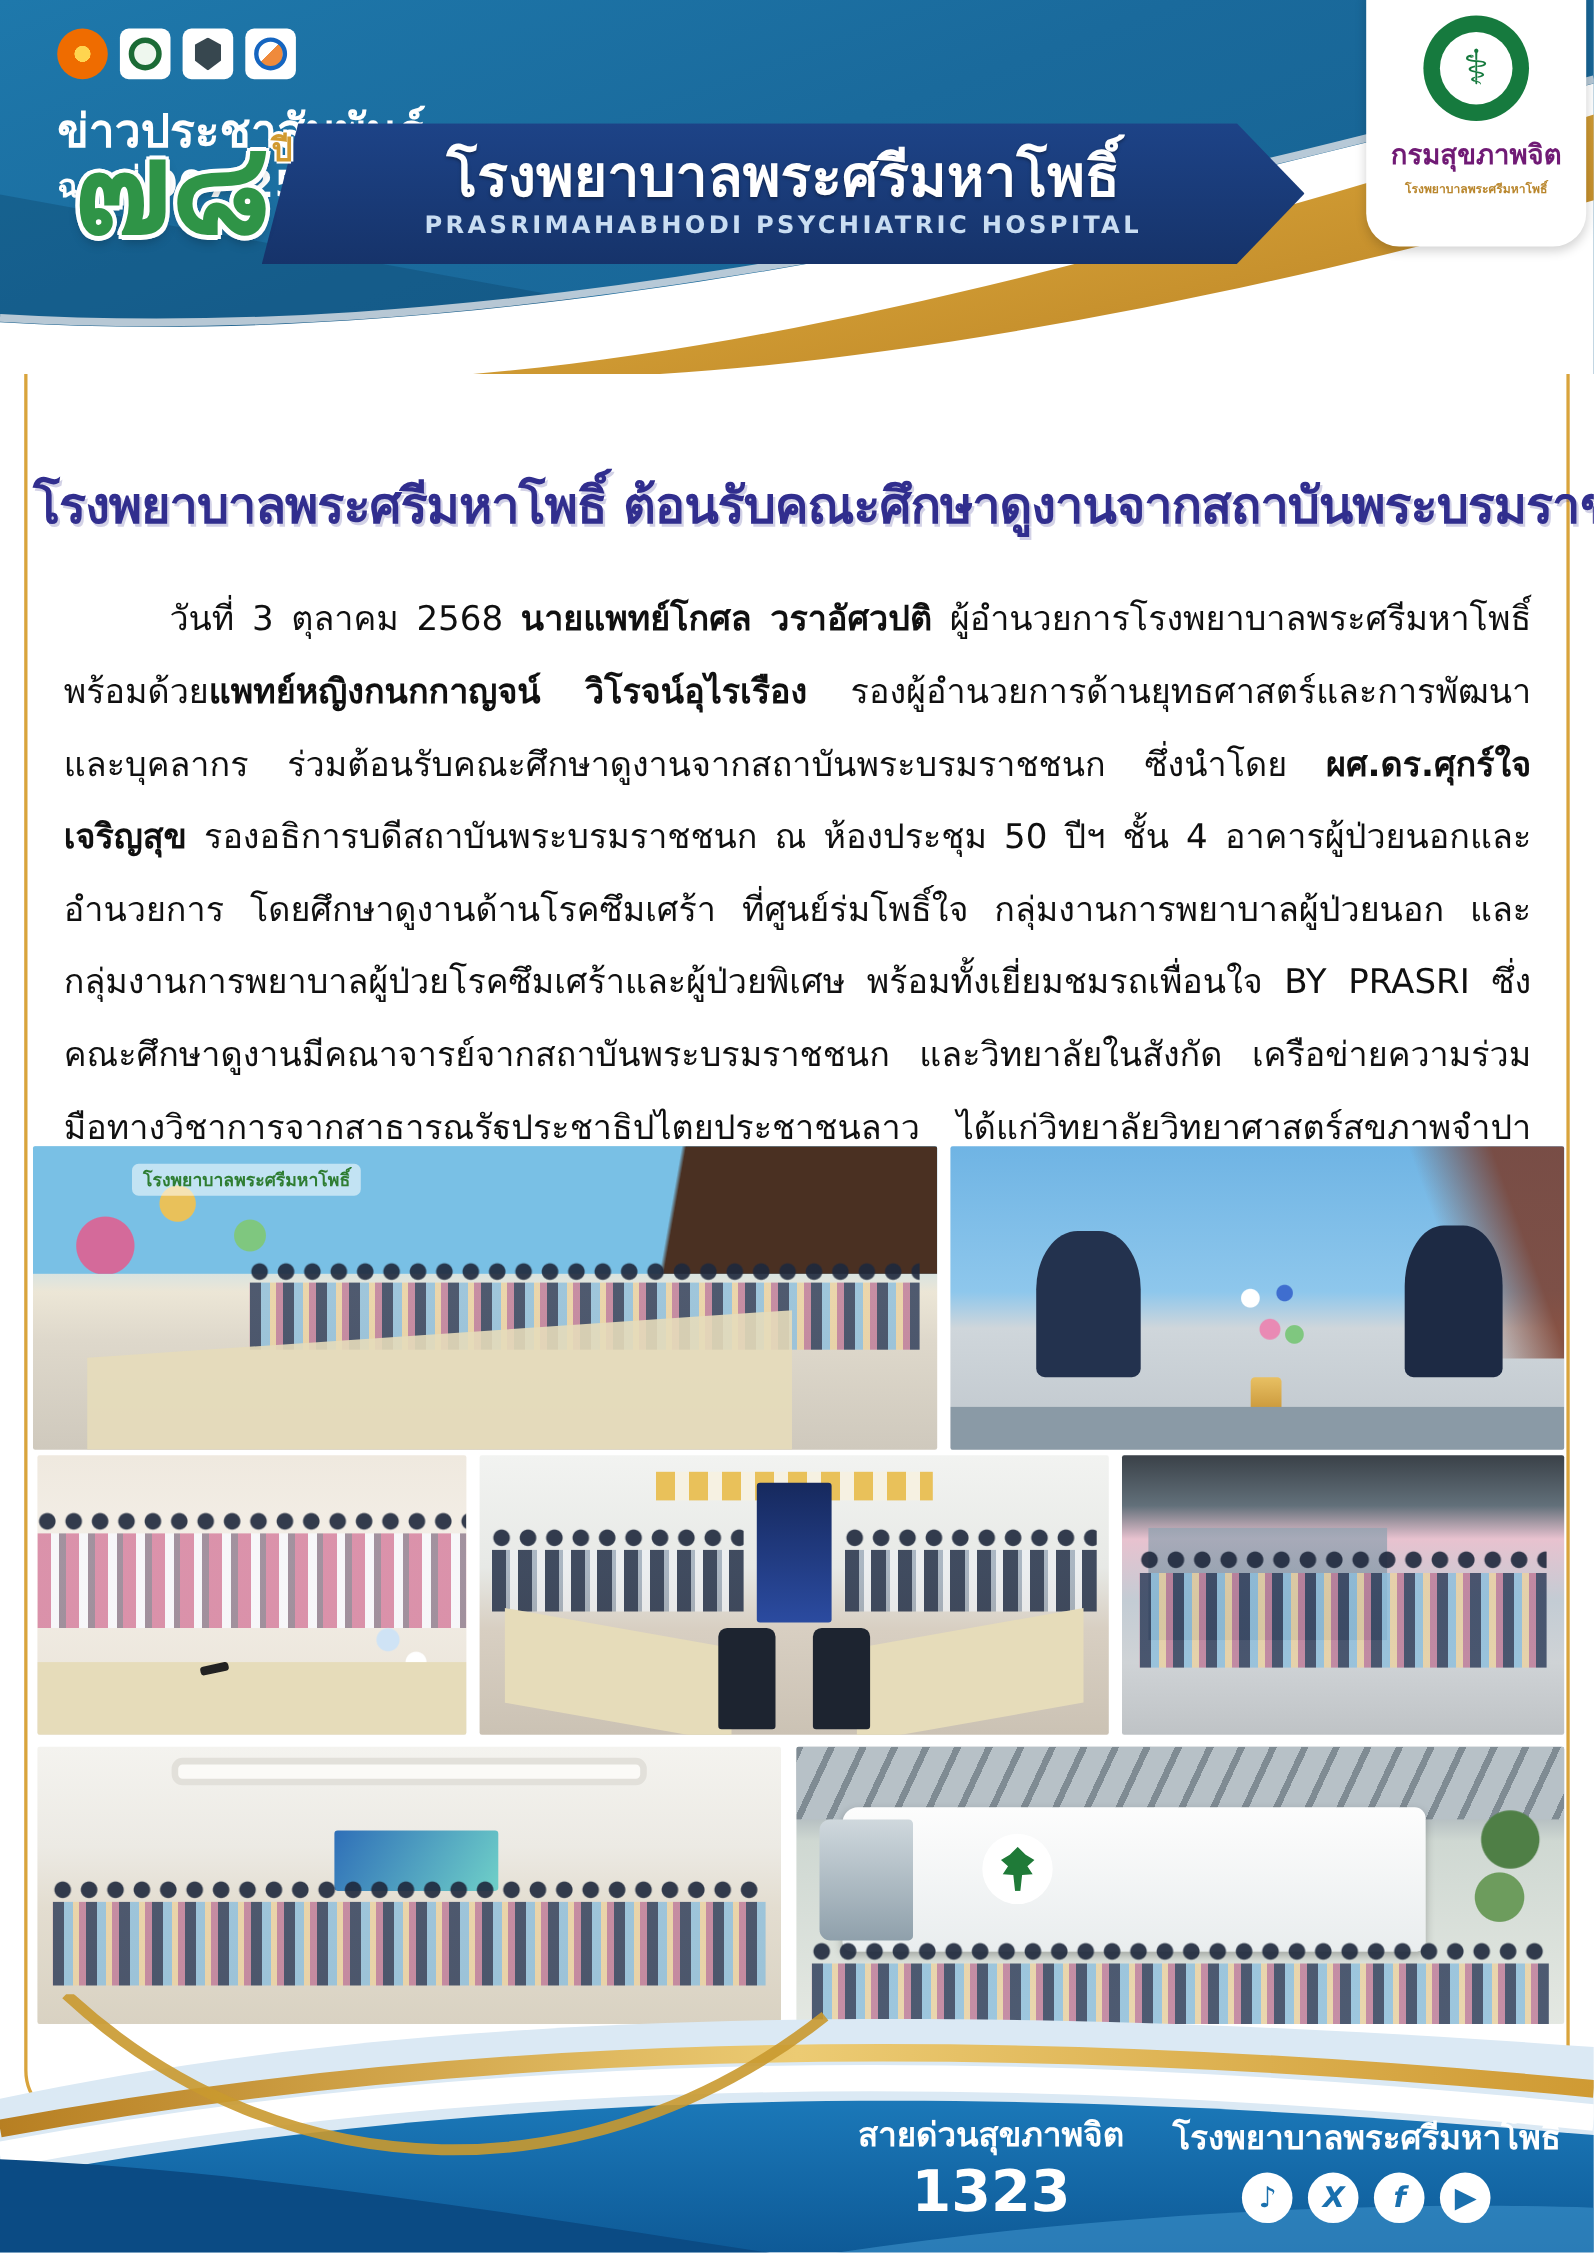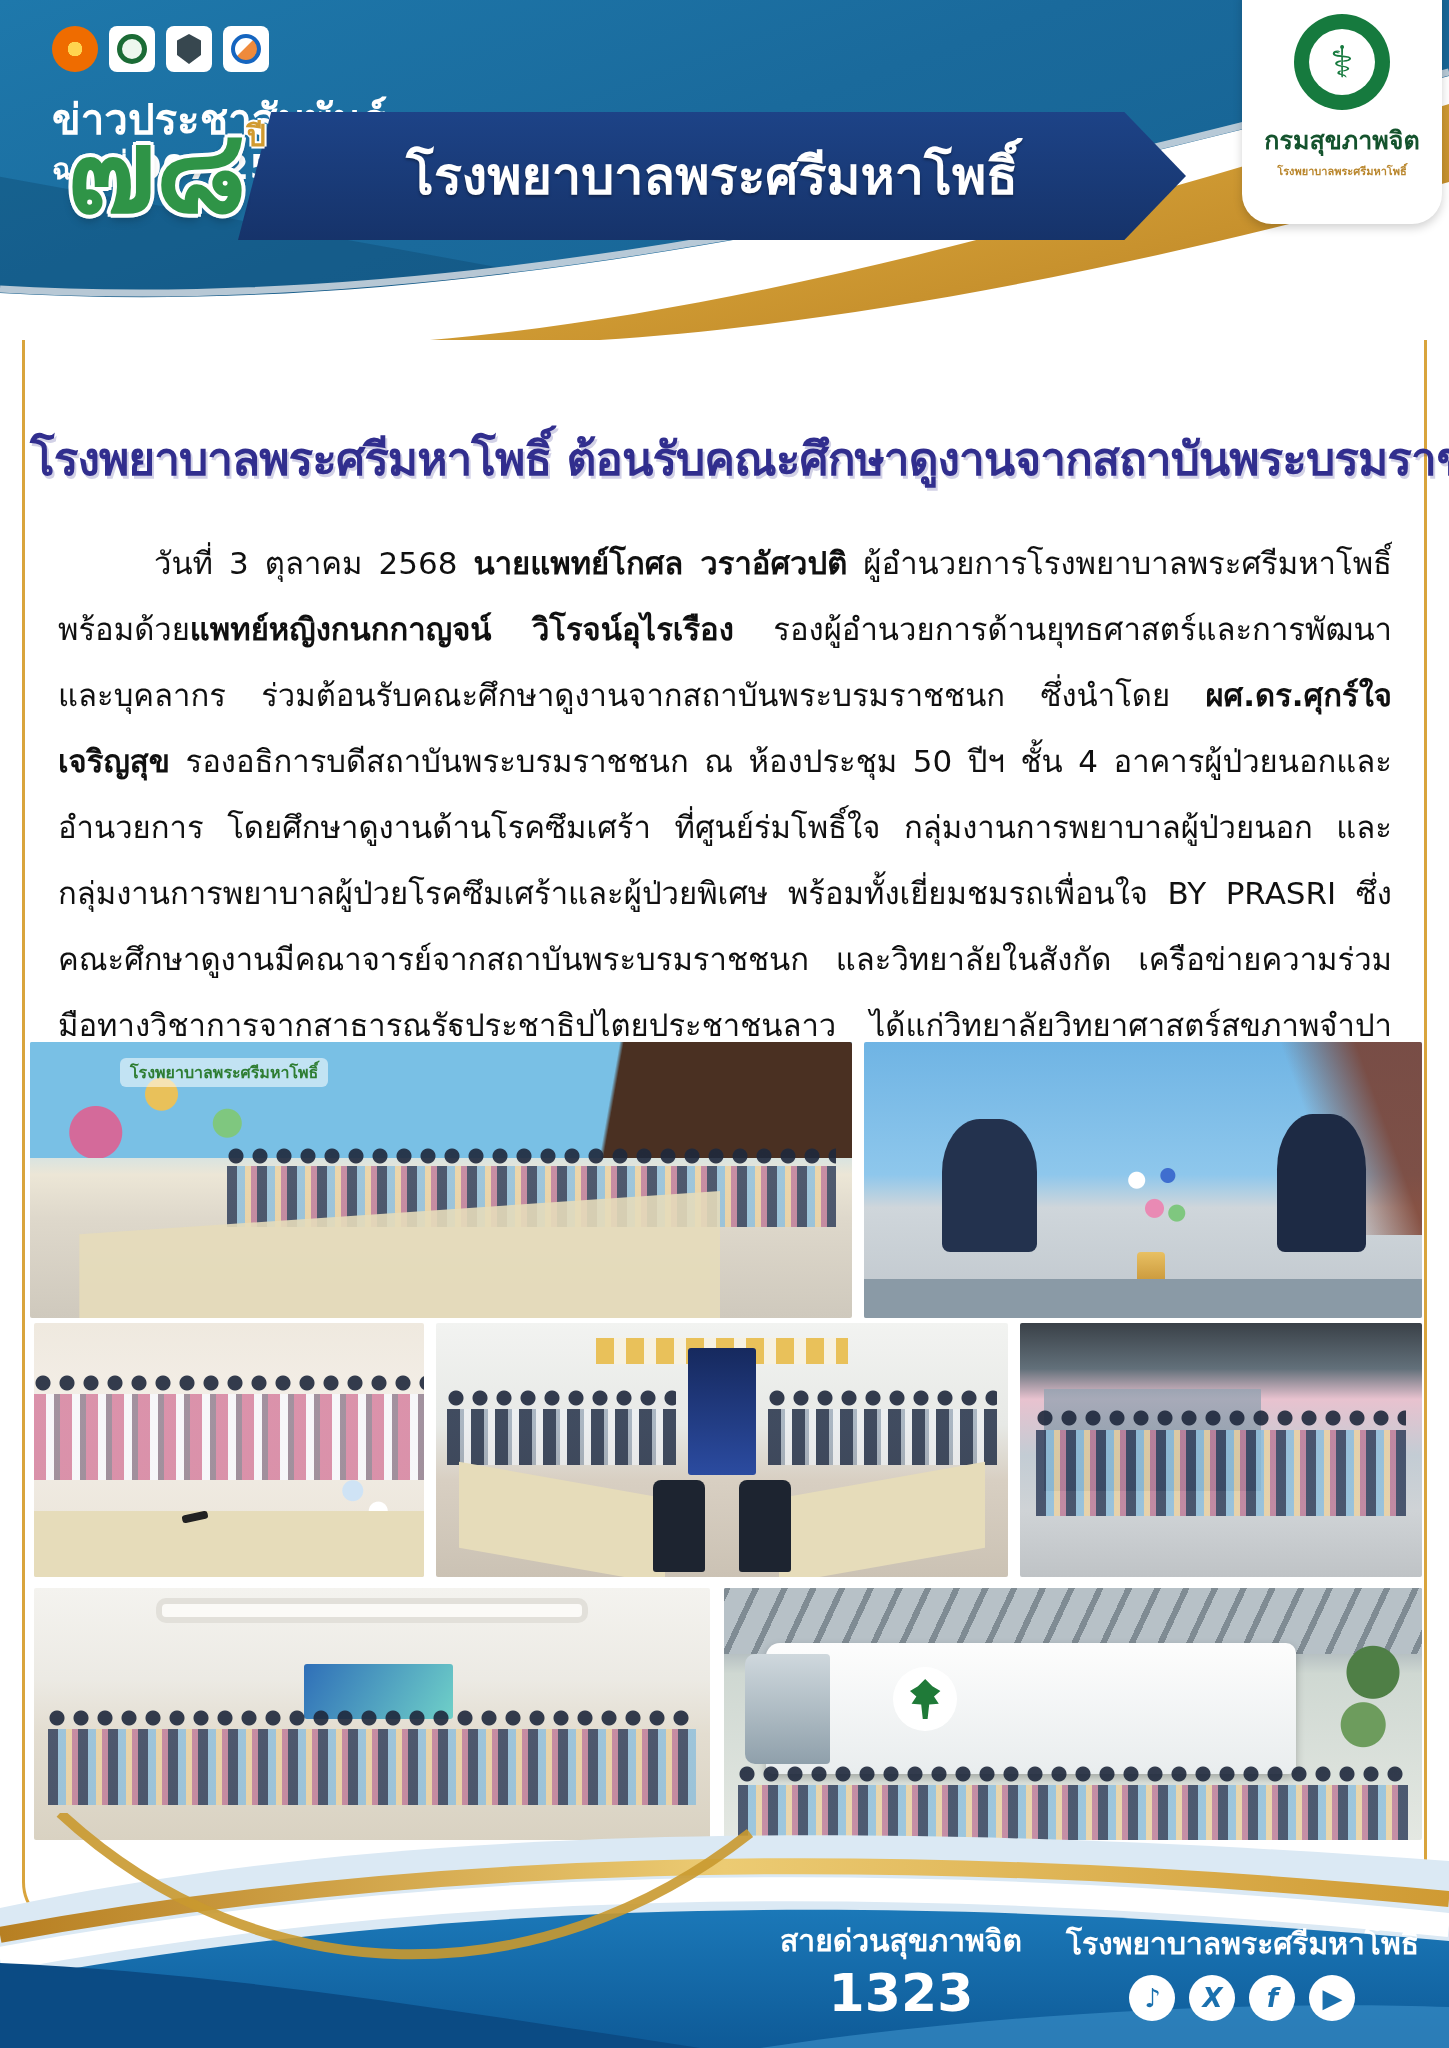--- a/index.html
+++ b/index.html
@@ -31,21 +31,21 @@
           display:flex;flex-direction:column;align-items:center;justify-content:center;
           box-shadow:0 6px 14px rgba(0,0,0,.25);}
   .banner-th{color:#ffffff;font-size:52px;font-weight:800;line-height:1.05;text-shadow:0 2px 3px rgba(0,0,0,.35);}
   .banner-en{color:#c9ddf2;font-size:22px;font-weight:600;letter-spacing:3px;margin-top:4px;}
   .moph-card{position:absolute;left:1242px;top:-8px;width:200px;height:232px;background:#ffffff;
              border-radius:0 0 30px 30px;z-index:5;box-shadow:0 4px 10px rgba(0,0,0,.18);
              display:flex;flex-direction:column;align-items:center;padding-top:22px;}
   .moph-emblem{width:96px;height:96px;border-radius:50%;background:#167a3e;display:flex;align-items:center;justify-content:center;}
   .moph-emblem .inner{width:66px;height:66px;border-radius:50%;background:#fff;display:flex;align-items:center;justify-content:center;
              color:#167a3e;font-size:44px;font-weight:700;line-height:1;}
-  .moph-name{margin-top:10px;color:#14532d;font-size:25px;font-weight:800;}
+  .moph-name{margin-top:10px;color:#701a75;font-size:25px;font-weight:800;}
   .moph-sub{margin-top:2px;color:#b9862c;font-size:11px;font-weight:700;}
   .anniv{position:absolute;left:67px;top:112px;z-index:6;width:190px;text-align:center;}
   .anniv-num{font-size:118px;font-weight:800;color:#2f9447;line-height:1;
      text-shadow:-4px 0 0 #fff,4px 0 0 #fff,0 -4px 0 #fff,0 4px 0 #fff,-3px -3px 0 #fff,3px 3px 0 #fff,-3px 3px 0 #fff,3px -3px 0 #fff,0 6px 10px rgba(0,0,0,.25);}
   .anniv-unit{font-size:30px;font-weight:800;color:#d19a2f;vertical-align:top;
      text-shadow:-2px 0 0 #fff,2px 0 0 #fff,0 -2px 0 #fff,0 2px 0 #fff;}
 
   
   .headline{position:absolute;left:30px;right:30px;top:422px;margin:0;text-align:center;z-index:2;
             color:#312e8e;font-size:46px;font-weight:800;letter-spacing:-1px;
@@ -198,20 +198,21 @@
       <span class="cl cl4">
           <i></i>
         </span>
     </div>
     <div class="news-label">ข่าวประชาสัมพันธ์</div>
     <div class="issue-line">
       <span>ฉบับที่</span><span class="issue-num">007/2569</span>
     </div>
     <div class="banner">
       <div class="banner-th">โรงพยาบาลพระศรีมหาโพธิ์</div>
+      <div class="banner-en">PRASRIMAHABHODI PSYCHIATRIC HOSPITAL</div>
     </div>
     <div class="moph-card">
       <div class="moph-emblem">
         <span class="inner">⚕</span>
       </div>
       <div class="moph-name">กรมสุขภาพจิต</div>
       <div class="moph-sub">โรงพยาบาลพระศรีมหาโพธิ์</div>
     </div>
     <div class="anniv">
       <span class="anniv-num">๗๘</span><span class="anniv-unit">ปี</span>

